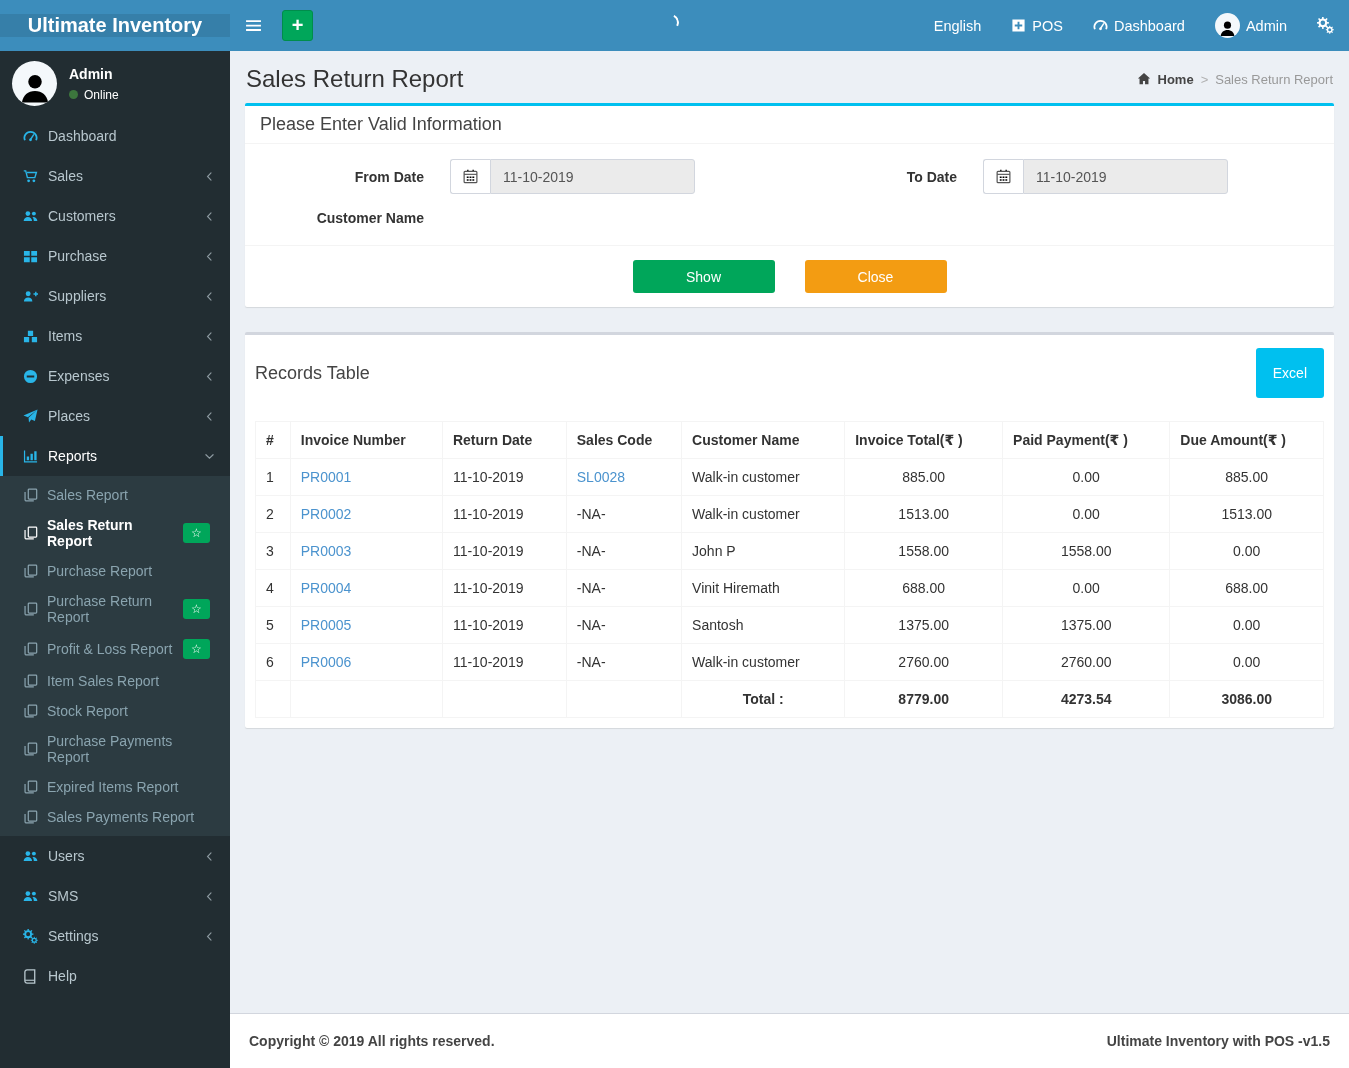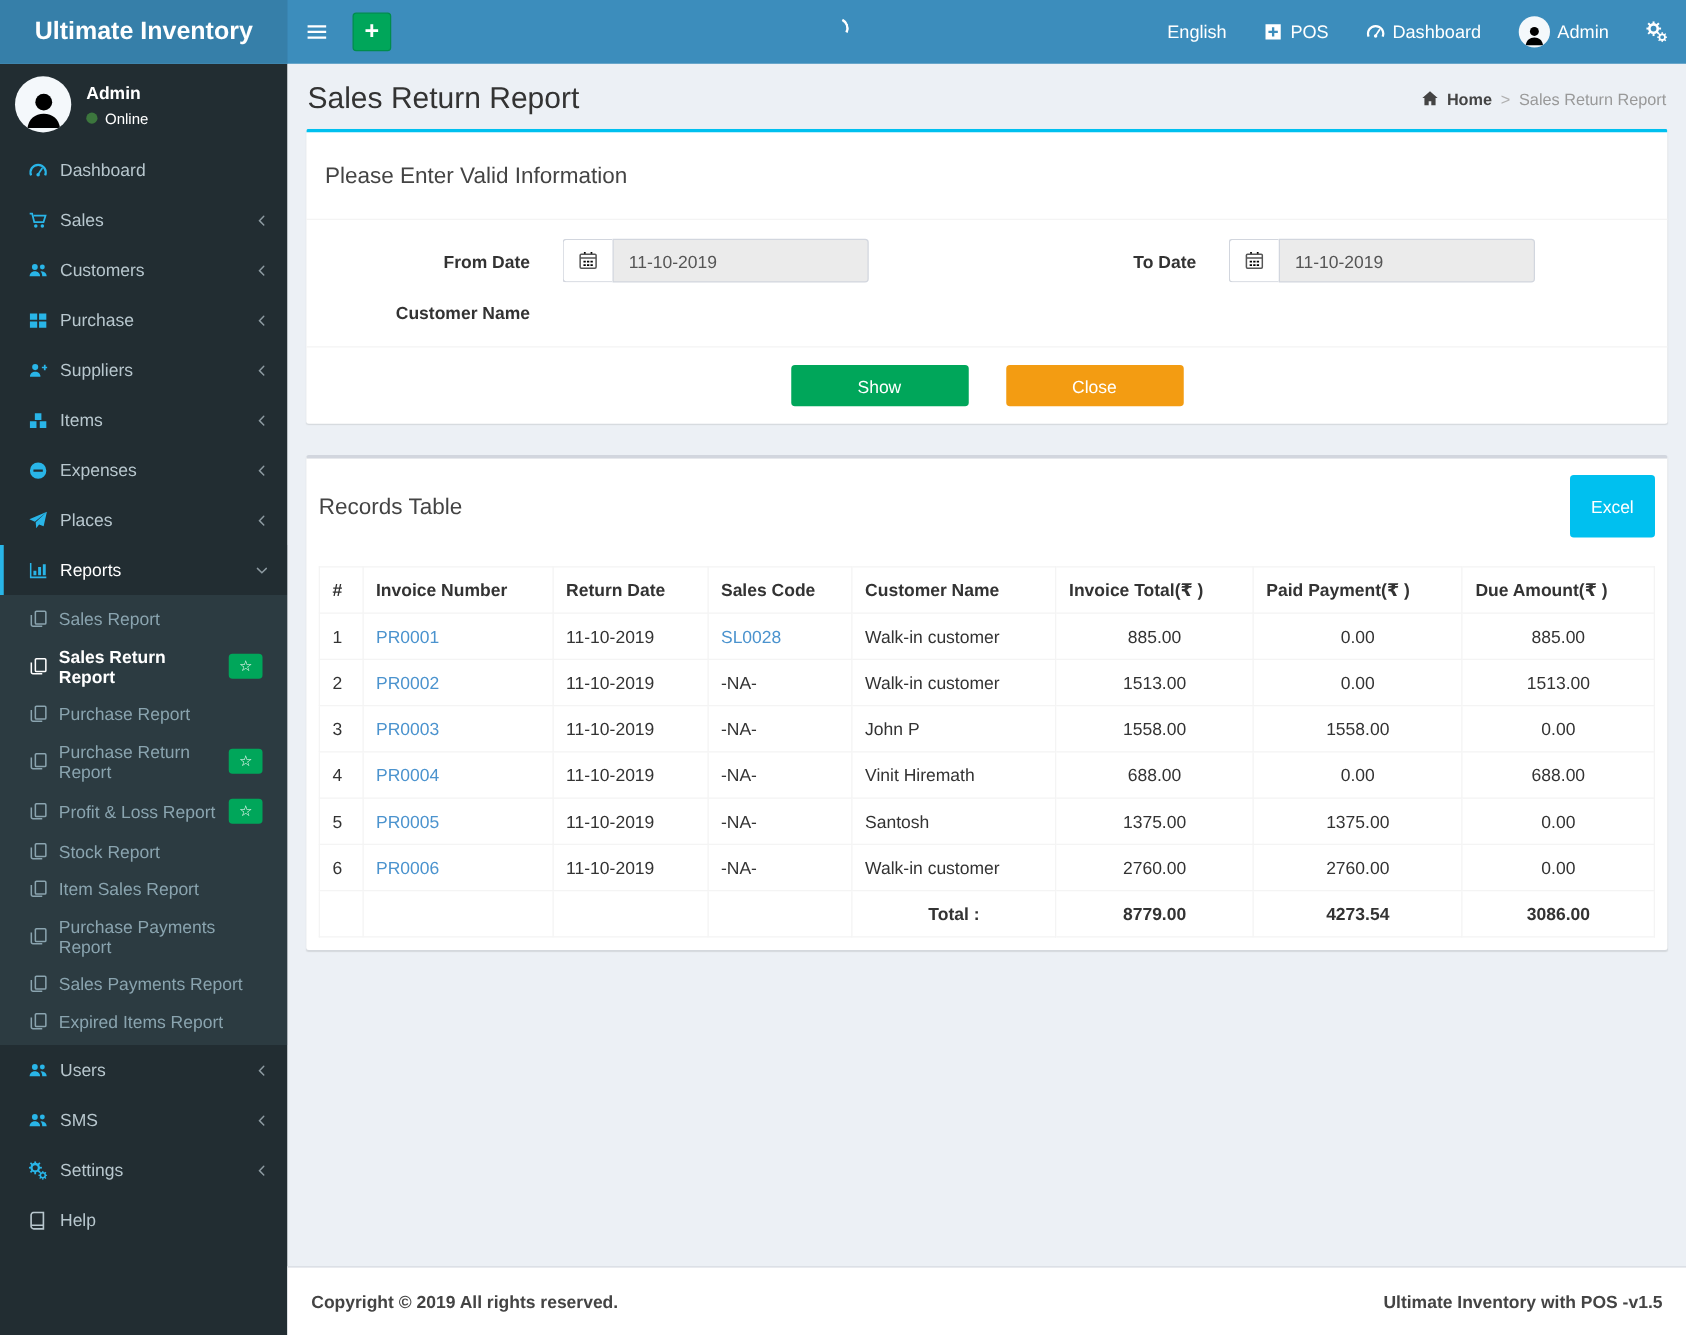--- a/index.html
+++ b/index.html
@@ -1,20 +1,20 @@
 <!DOCTYPE html>
 <html><head>
 <meta charset="utf-8">
 <style>
   * { margin:0; padding:0; box-sizing:border-box; }
   body { font-family:"Liberation Sans","DejaVu Sans",sans-serif; font-size:14px; color:#333; }
   .app { width:1349px; height:1068px; display:flex; flex-direction:column; overflow:hidden; background:#ecf0f5; }
 
   
-  .navbar { height:51px; display:flex; flex-shrink:0; background:#3c8dbc; position:relative; }
+  .navbar { height:51px; display:flex; flex-shrink:0; background:#3c8dbc; position:relative;align-items:center; }
   .logo { width:230px; background:#367fa9; color:#fff; font-size:20px; font-weight:bold; display:flex; align-items:center; justify-content:center; flex-shrink:0; }
   .nav-left { display:flex; align-items:center; }
   .nav-toggle { color:#fff; padding:0 15px; height:51px; display:flex; align-items:center; cursor:pointer; }
   .btn-quick-add { width:31px; height:31px; background:#00a65a; border:1px solid #008d4c; border-radius:3px; color:#fff; font-size:20px; font-weight:bold; display:flex; align-items:center; justify-content:center; margin-left:5px; cursor:pointer; }
   .spinner { position:absolute; left:662px; top:14px; width:17px; height:17px; border:2px solid transparent; border-top-color:#fff; border-radius:50%; transform:rotate(72deg); }
   .nav-right { margin-left:auto; display:flex; align-items:center; height:51px; }
   .nav-link { color:#fff; padding:0 15px; height:51px; display:flex; align-items:center; gap:6px; cursor:pointer; font-size:14.5px; }
   .nav-avatar { width:25px; height:25px; border-radius:50%; background:#f4f8fb; color:#2e7bb5; display:flex; align-items:flex-end; justify-content:center; overflow:hidden; }
   .nav-avatar svg { width:19px; height:19px; }
 
@@ -50,21 +50,21 @@
   .content-header { display:flex; align-items:center; justify-content:space-between; padding:14px 1px 10px; }
   .page-title { font-size:24px; color:#333; font-weight:normal; }
   .breadcrumb { display:flex; align-items:center; gap:7px; font-size:13px; color:#444; }
   .breadcrumb .home-ic { display:flex; color:#444; }
   .breadcrumb .sep { color:#b0b0b0; }
   .breadcrumb .current { color:#999; }
 
   .box { background:#fff; border-radius:2px; box-shadow:0 1px 1px rgba(0,0,0,.1); margin-bottom:25px; }
   .box-info { border-top:3px solid #00c0ef; }
   .box-default { border-top:3px solid #d2d6de; }
-  .box-header { padding:24px 15px; border-bottom:1px solid #f4f4f4; display:flex; align-items:center; justify-content:space-between; }
+  .box-header { padding:8px 15px; border-bottom:1px solid #f4f4f4; display:flex; align-items:center; justify-content:space-between; }
   .box-title { font-size:18px; color:#444; font-weight:normal; }
 
   .box-body { padding:15px 10px; }
   .form-row { display:flex; align-items:center; margin-bottom:16px; }
   .f-label { font-weight:bold; color:#333; text-align:right; padding-right:26px; }
   .f-label.w1 { width:195px; }
   .f-label.w2 { width:240px;margin-left:48px; }
   .input-group { display:flex; width:245px; height:35px; }
   .ig-addon { width:40px; background:#fff; border:1px solid #d2d6de; border-right:0; display:flex; align-items:center; justify-content:center; color:#555; border-radius:3px 0 0 3px; }
   .ig-addon svg { width:15px; height:15px; }
@@ -402,45 +402,45 @@
             </svg>
             <span class="lbl">Profit &amp; Loss Report</span>
             <span class="badge-star">
               <span>☆</span>
             </span>
           </li>
         <li class="sub-item">
             <svg class="ic">
               <use href="#i-copy"></use>
             </svg>
+            <span class="lbl">Item Sales Report</span>
+          </li>
+        <li class="sub-item">
+            <svg class="ic">
+              <use href="#i-copy"></use>
+            </svg>
             <span class="lbl">Stock Report</span>
           </li>
         <li class="sub-item">
             <svg class="ic">
               <use href="#i-copy"></use>
             </svg>
-            <span class="lbl">Item Sales Report</span>
-          </li>
-        <li class="sub-item">
-            <svg class="ic">
-              <use href="#i-copy"></use>
-            </svg>
             <span class="lbl">Purchase Payments Report</span>
           </li>
         <li class="sub-item">
             <svg class="ic">
               <use href="#i-copy"></use>
             </svg>
+            <span class="lbl">Expired Items Report</span>
+          </li>
+        <li class="sub-item">
+            <svg class="ic">
+              <use href="#i-copy"></use>
+            </svg>
             <span class="lbl">Sales Payments Report</span>
-          </li>
-        <li class="sub-item">
-            <svg class="ic">
-              <use href="#i-copy"></use>
-            </svg>
-            <span class="lbl">Expired Items Report</span>
           </li>
       </ul>
 
       <ul class="sm">
         <li class="sm-item">
             <span class="s-icon">
               <svg class="ic">
                 <use href="#i-users"></use>
               </svg>
             </span>

